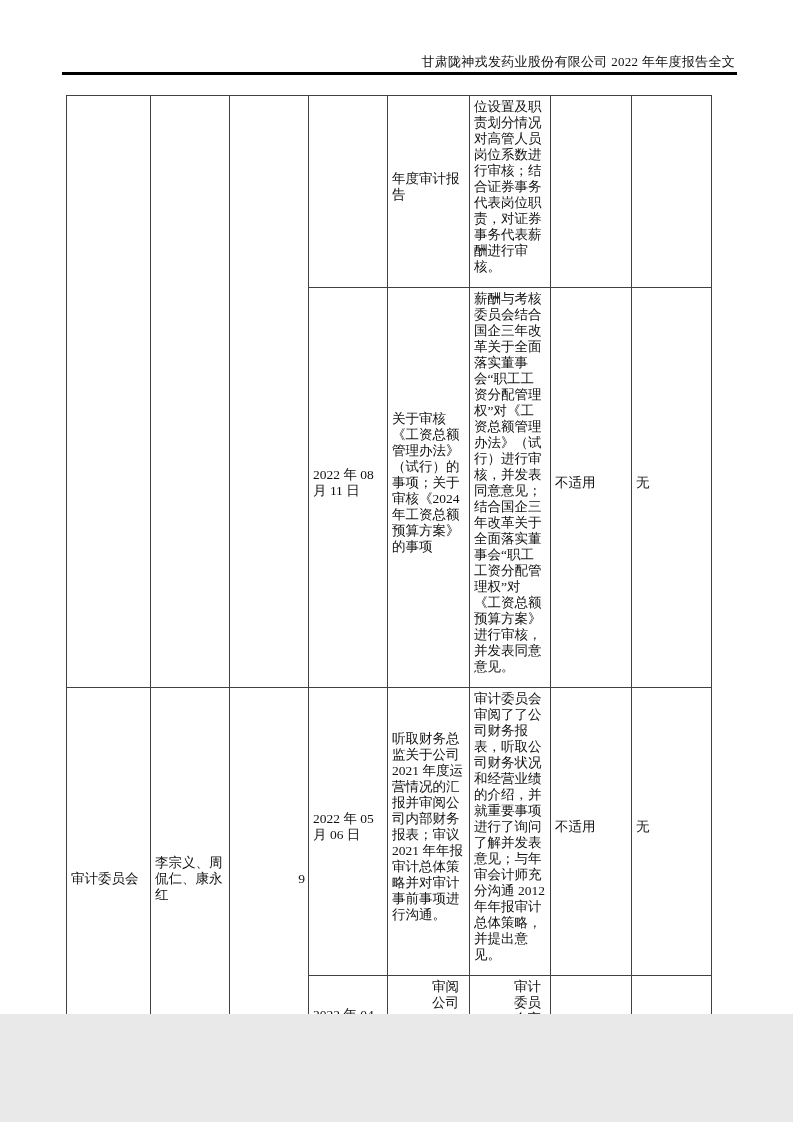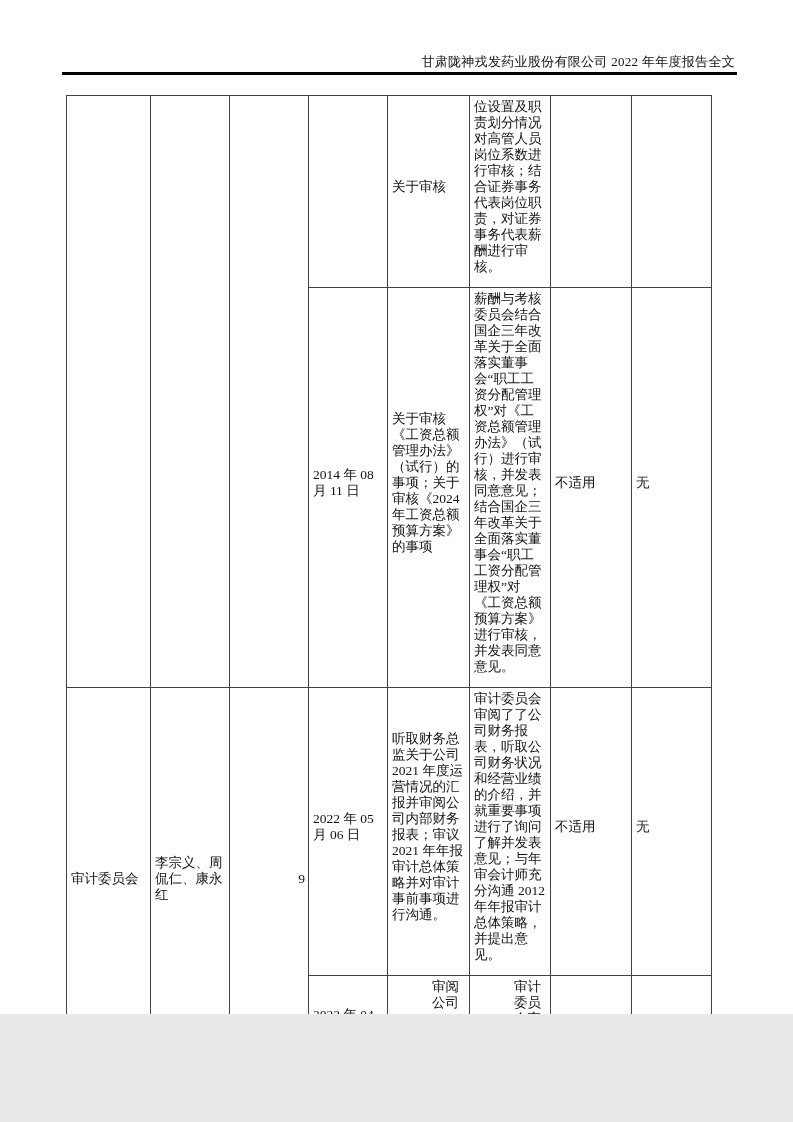--- a/index.html
+++ b/index.html
@@ -71,28 +71,28 @@
         <col style="width:81px">
         <col style="width:80px">
     </colgroup>
     <tbody>
 
       <tr style="height:176px">
         <td rowspan="2"></td>
         <td rowspan="2"></td>
         <td rowspan="2" class="al-right"></td>
         <td class="date"></td>
-        <td class="va-top">关于审核</td>
+        <td class="va-top">年度审计报告</td>
         <td class="va-top">位设置及职责划分情况对高管人员岗位系数进行审核；结合证券事务代表岗位职责，对证券事务代表薪酬进行审核。</td>
         <td></td>
         <td></td>
       </tr>
 
       <tr style="height:387px">
-        <td class="date">2014 年 08
+        <td class="date">2022 年 08
 月 11 日</td>
         <td>关于审核《工资总额管理办法》（试行）的事项；关于审核《2024 年工资总额预算方案》的事项</td>
         <td class="va-top">薪酬与考核委员会结合国企三年改革关于全面落实董事会“职工工资分配管理权”对《工资总额管理办法》（试行）进行审核，并发表同意意见；结合国企三年改革关于全面落实董事会“职工工资分配管理权”对《工资总额预算方案》进行审核，并发表同意意见。</td>
         <td>不适用</td>
         <td>无</td>
       </tr>
 
       <tr style="height:272px">
         <td rowspan="2">审计委员会</td>
         <td rowspan="2">李宗义、周侃仁、康永红</td>

